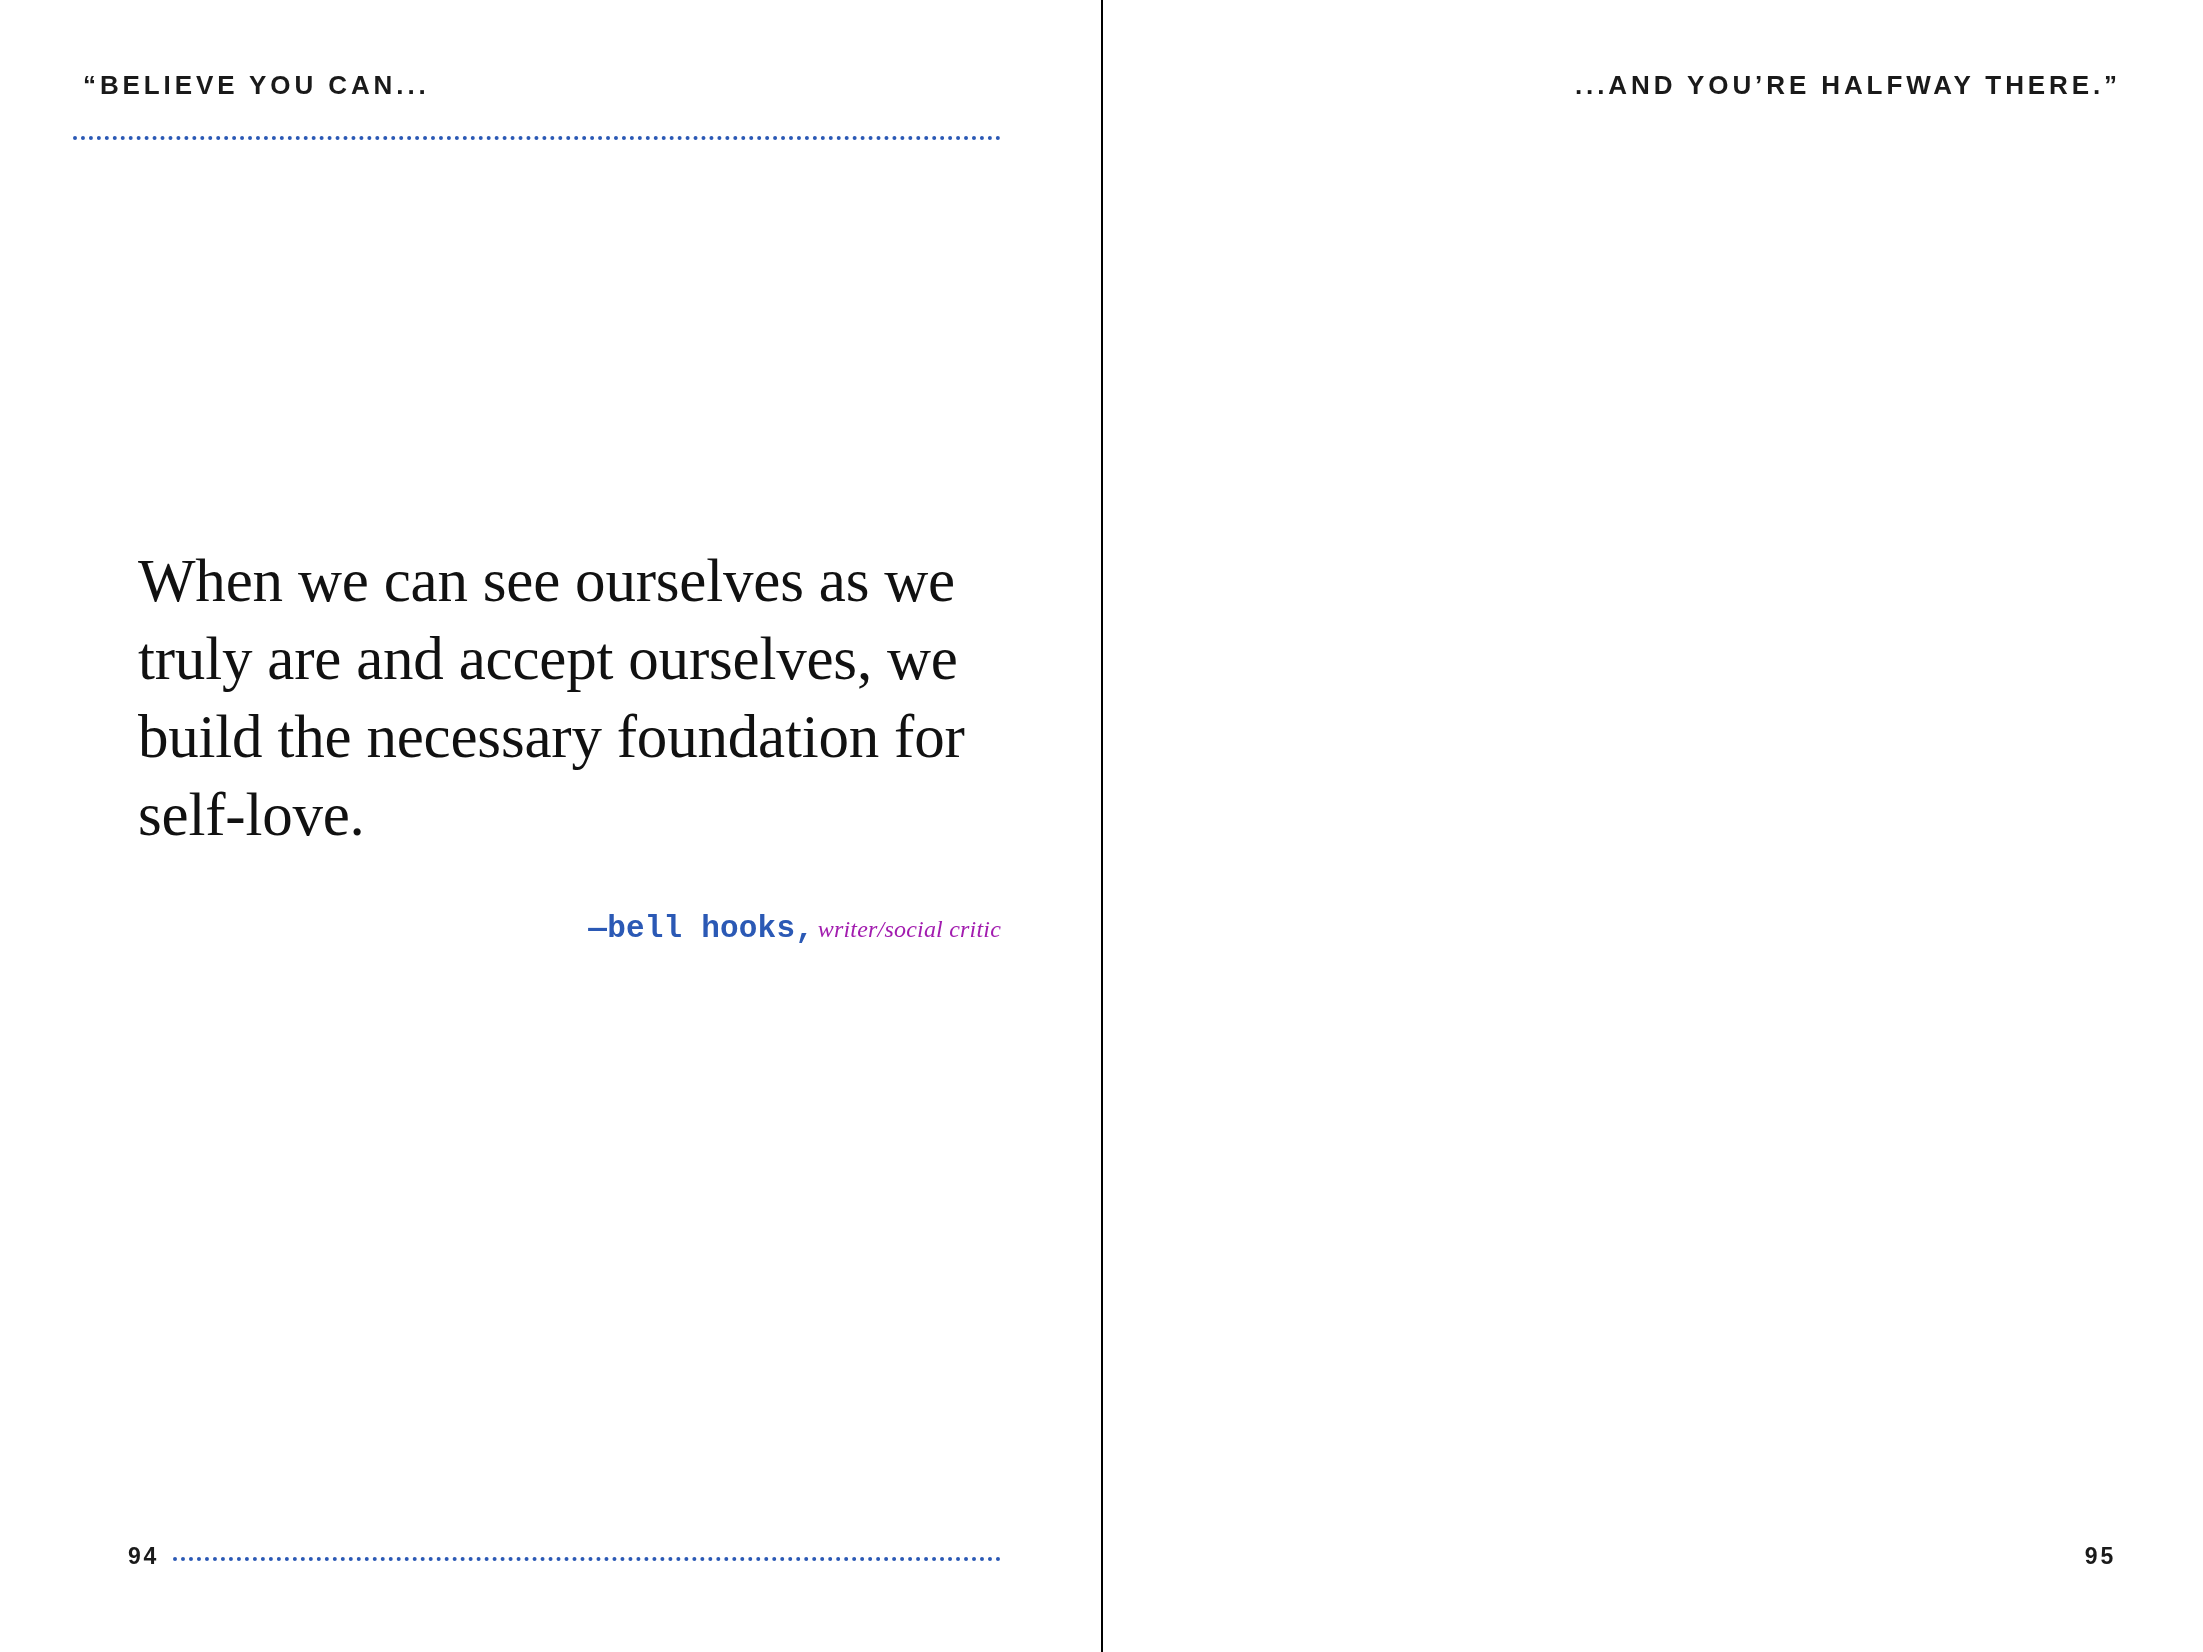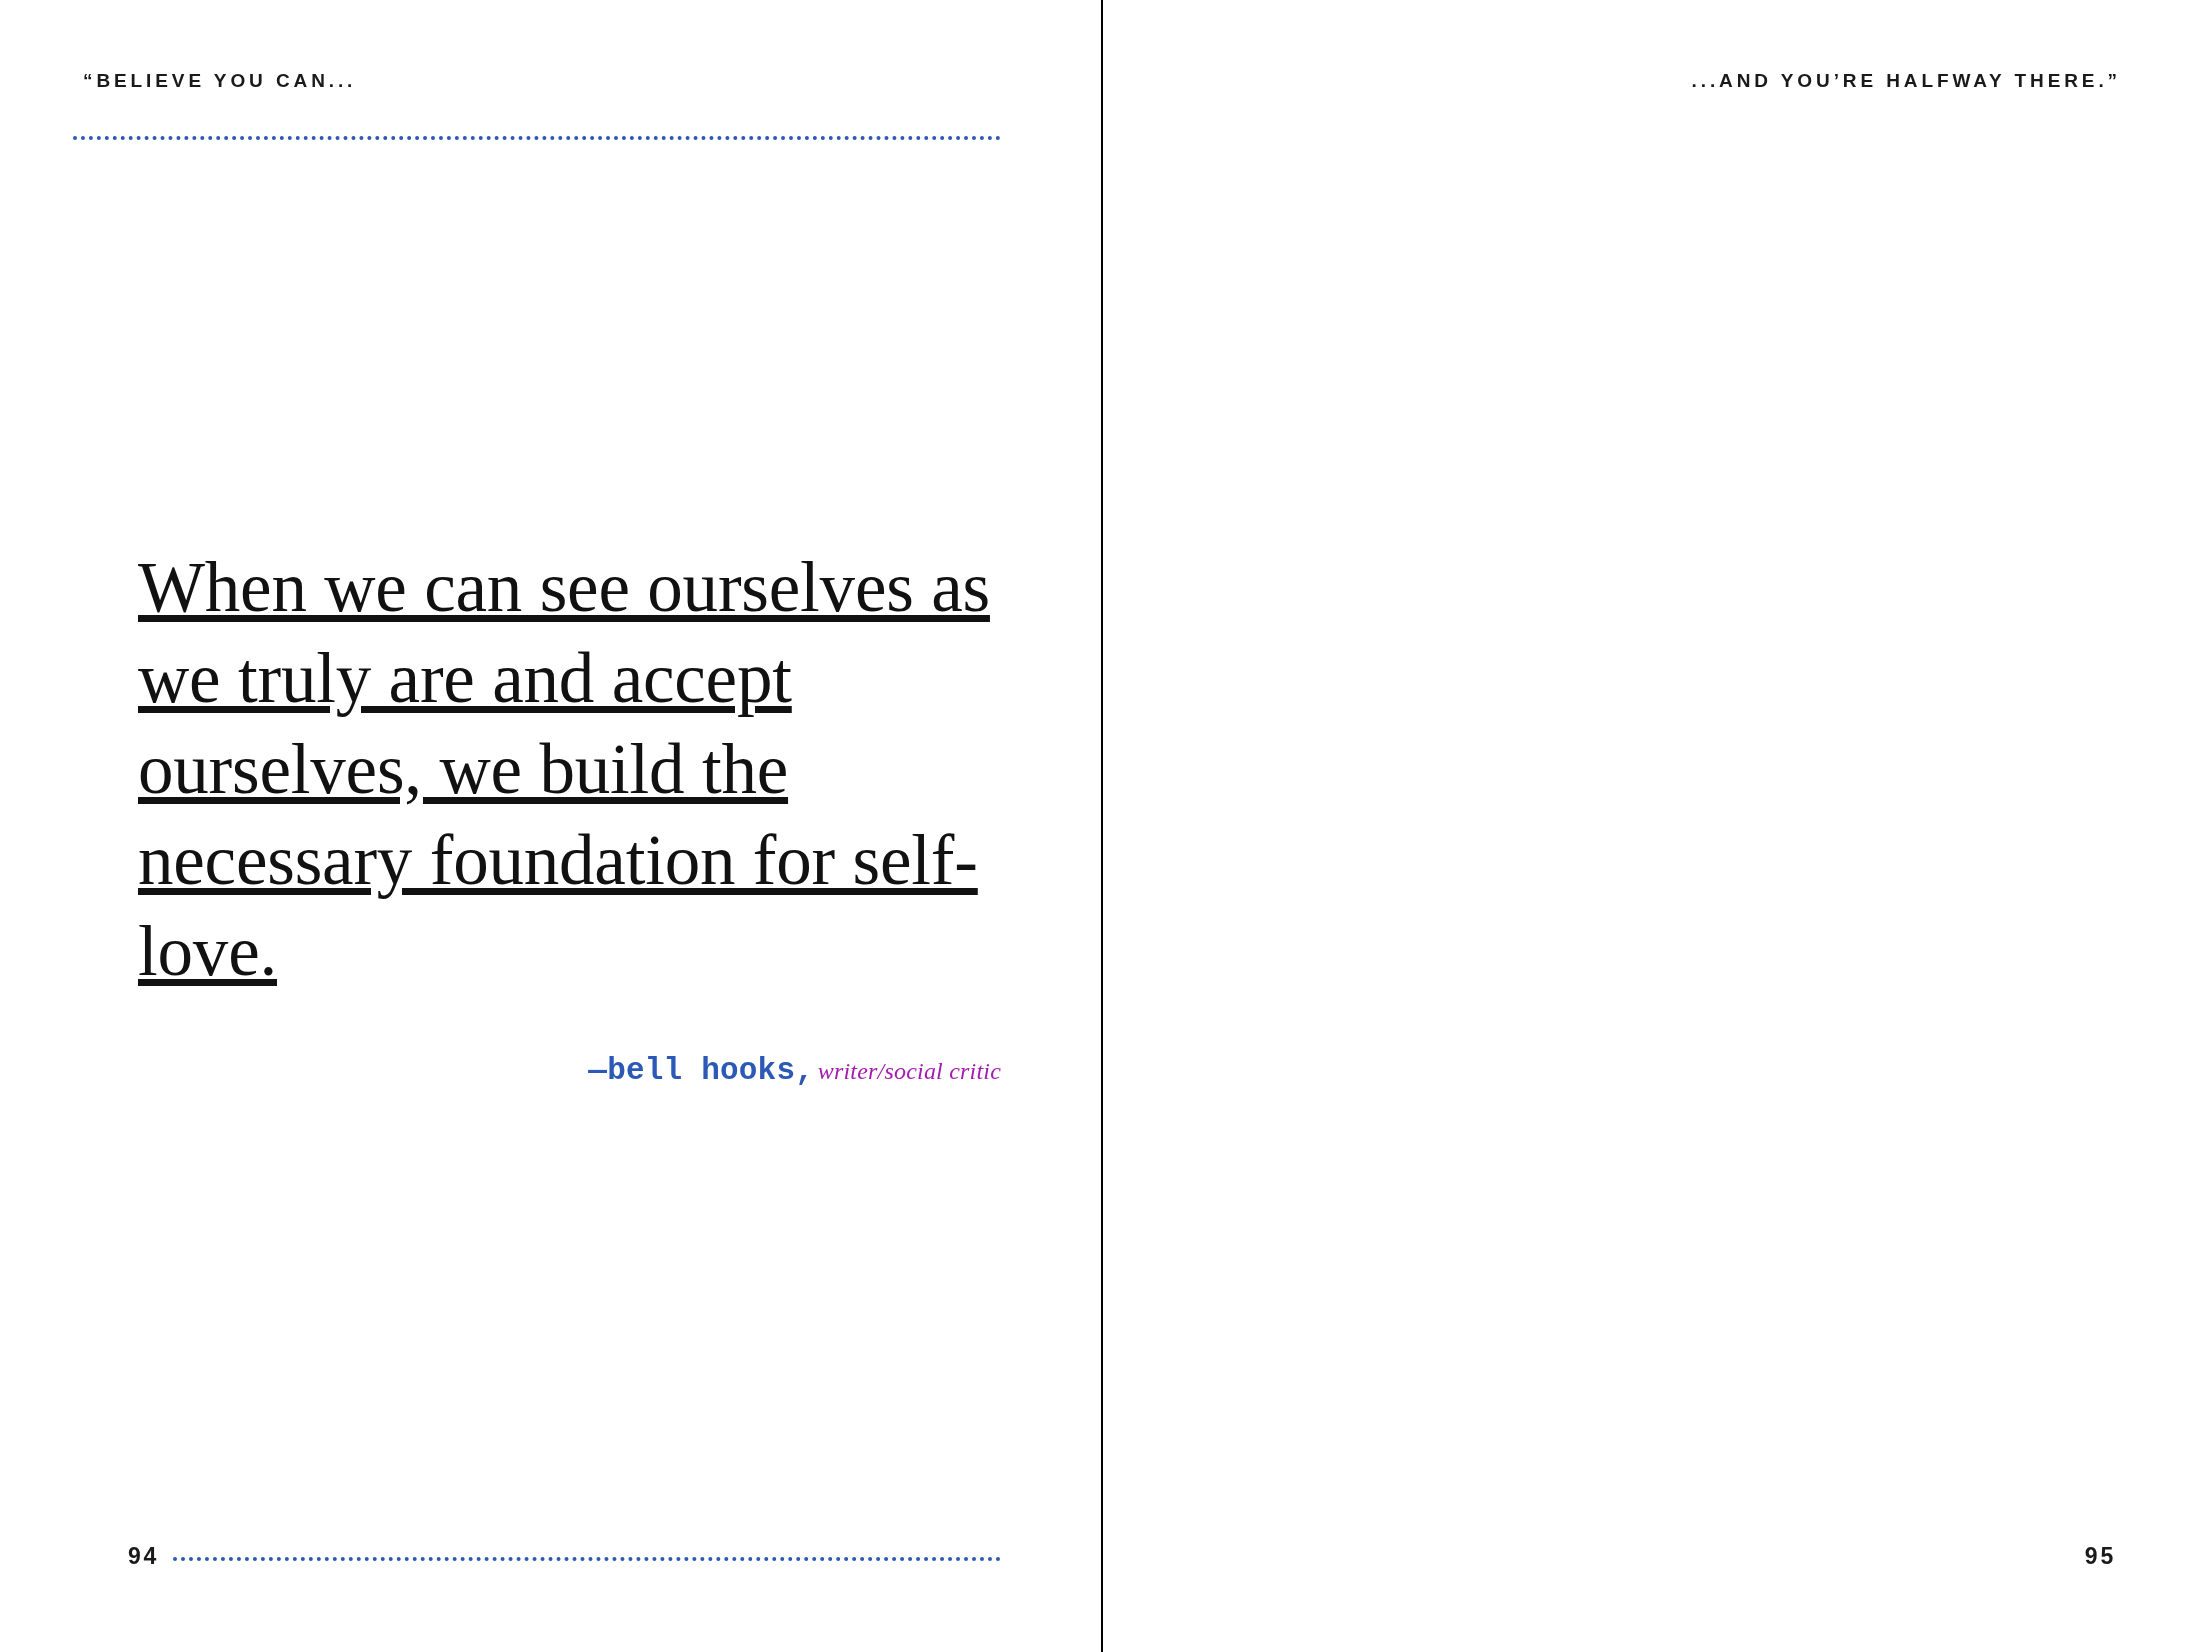--- a/index.html
+++ b/index.html
@@ -34,21 +34,21 @@
     box-sizing: border-box;
   }
   .page-left  { padding: 0 101px 0 83px; }
   .page-right { padding: 0 83px 0 101px; }
 
   
   .runhead {
     position: absolute;
     top: 70px;
     font-family: "Liberation Sans", sans-serif;
-    font-size: 19px;
+    font-size: 26px;
     font-weight: 700;
     letter-spacing: 3.9px;
     color: #1a1a1a;
     white-space: nowrap;
   }
   .runhead-left  { left: 83px; }
   .runhead-right { right: 83px; }
 
   .rule-dotted {
     position: absolute;
@@ -60,25 +60,24 @@
 
   
   .quote-block-left {
     position: absolute;
     left: 138px;
     right: 101px;
     top: 542px;
   }
   .quote-text-left {
     font-family: "Liberation Serif", serif;
-    font-size: 71px;
+    font-size: 61px;
     line-height: 1.28;
     color: #111111;
     letter-spacing: -0.2px;
-    text-decoration: underline;
   }
   .attrib-left {
     margin-top: 57px;
     text-align: right;
     white-space: nowrap;
   }
 
   .quote-block-right {
     position: absolute;
     left: 1272px;

